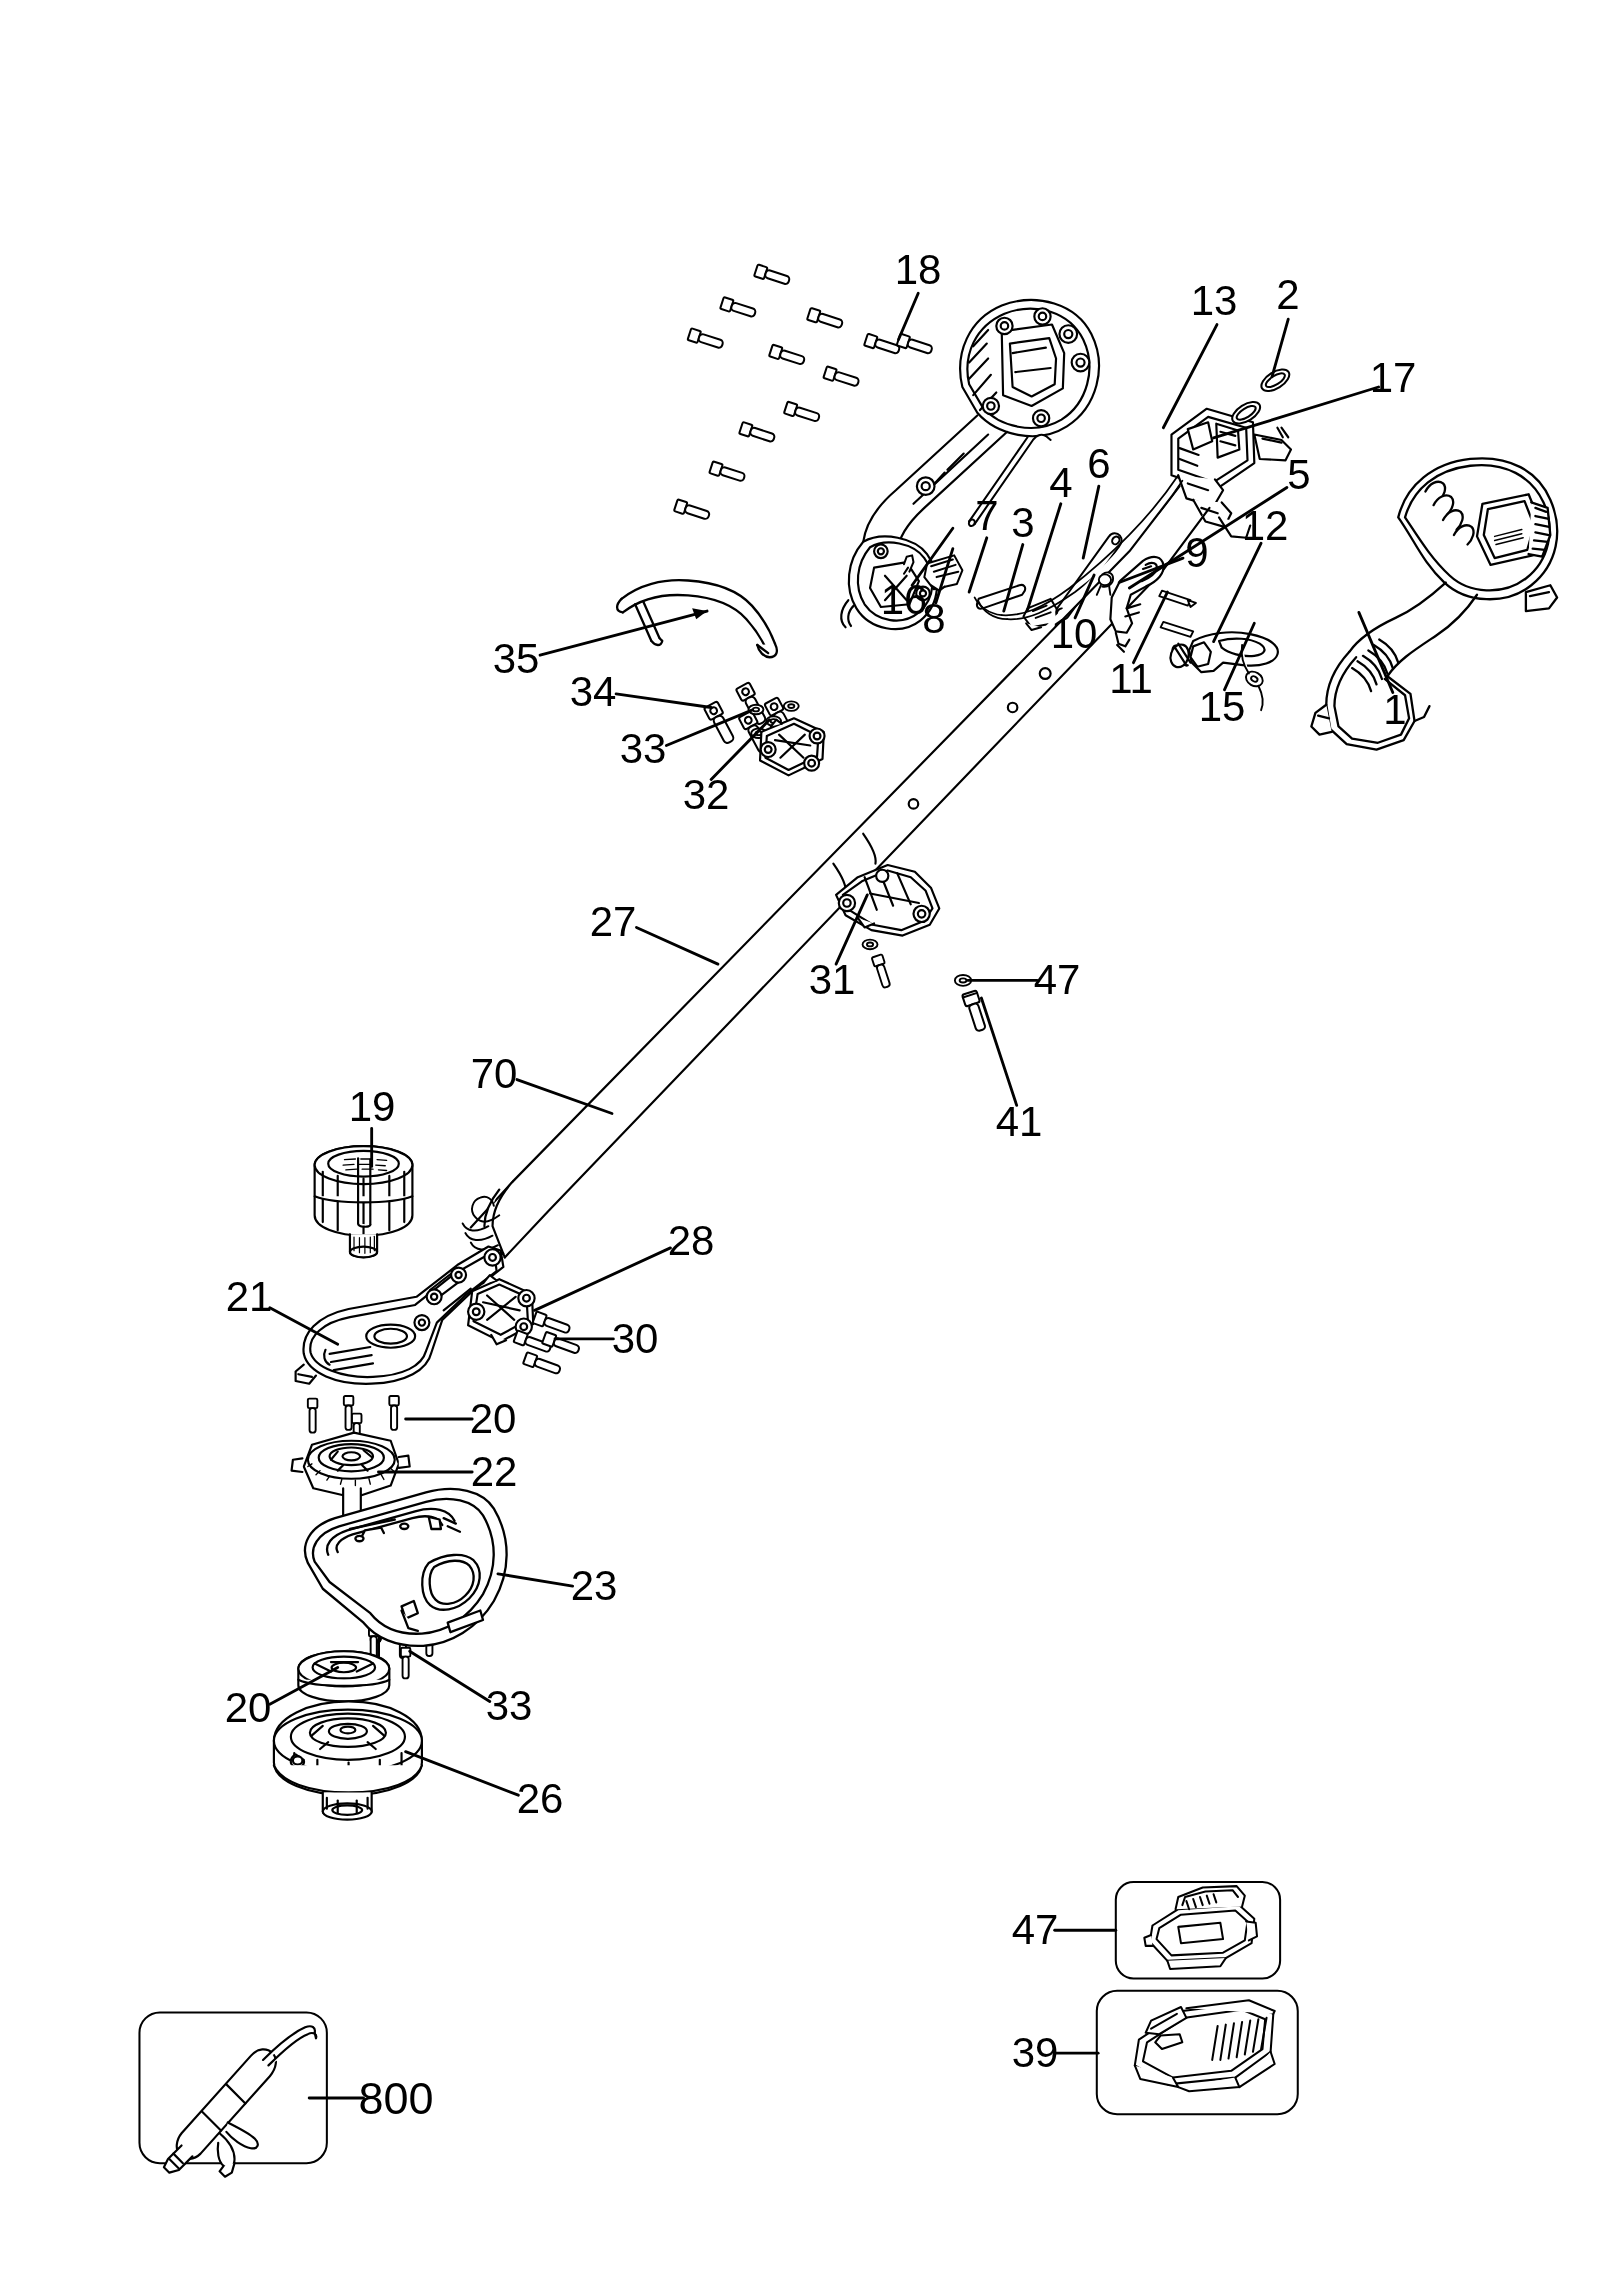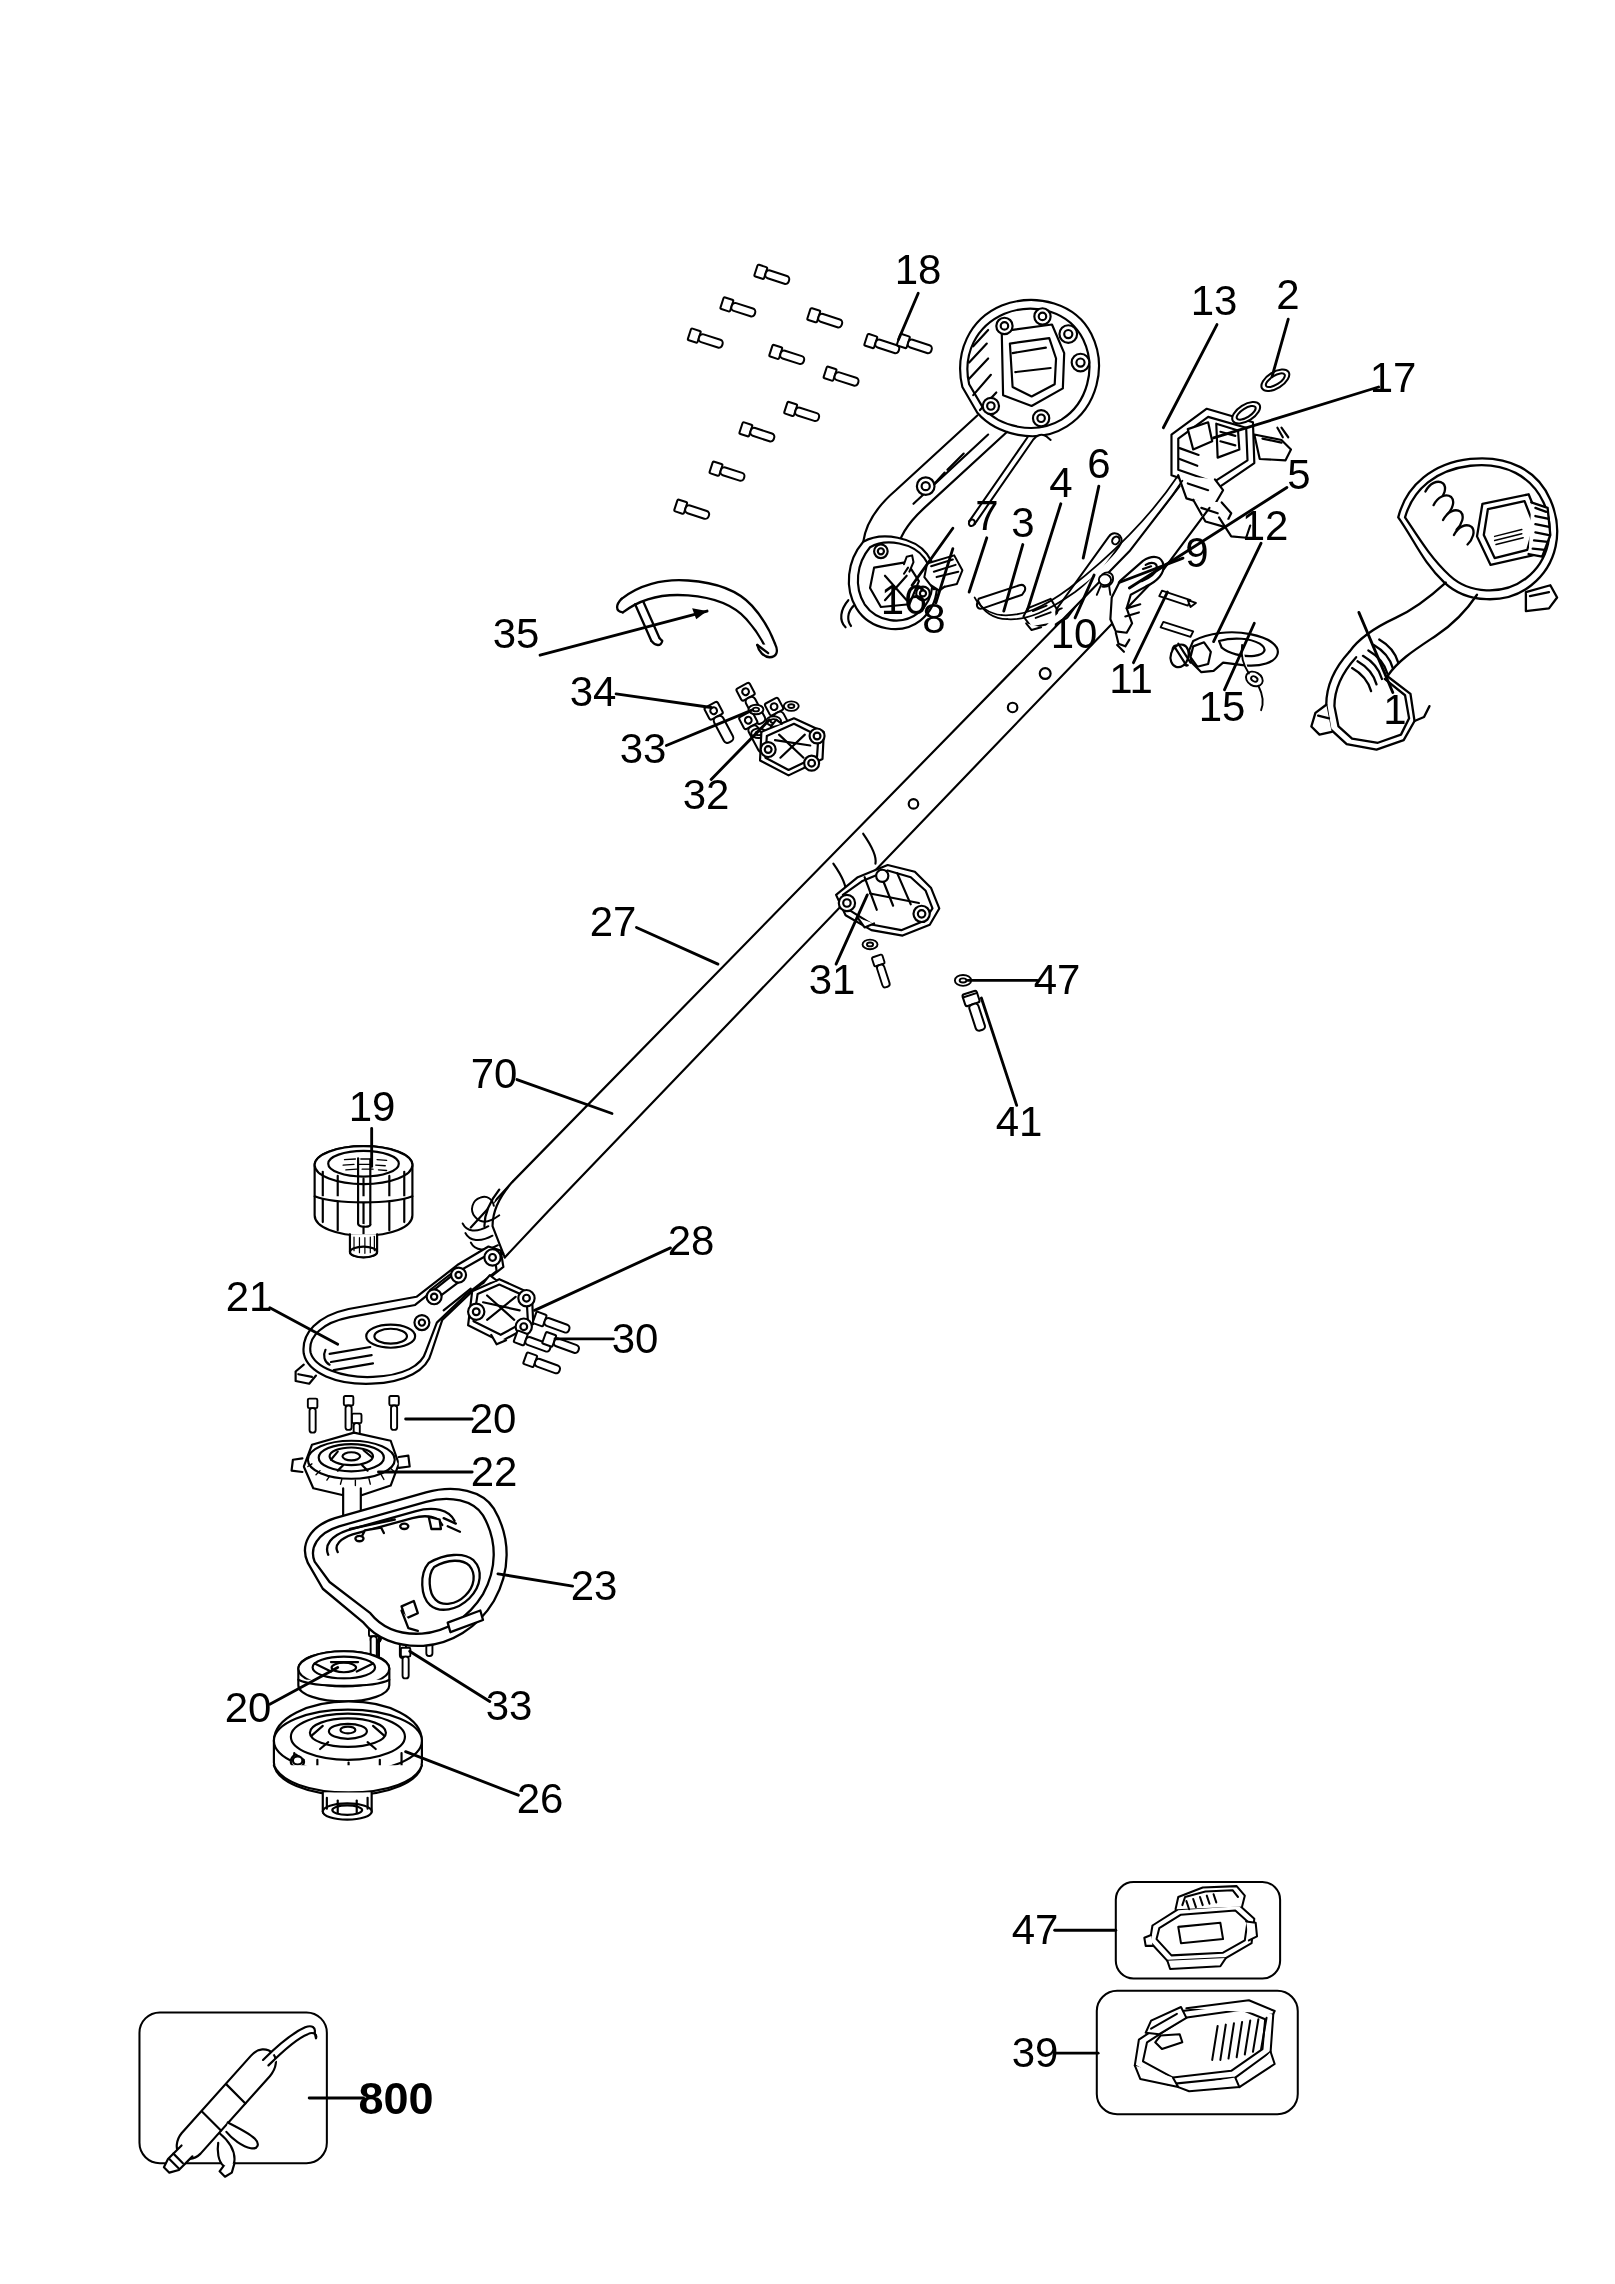--- a/index.html
+++ b/index.html
@@ -20,21 +20,21 @@
     font-family:"Liberation Sans", sans-serif;
     font-size:42px;
     font-weight:400;
     color:#000000;
     line-height:1;
     white-space:nowrap;
     letter-spacing:0px;
     transform:translate(-50%,-50%);
     user-select:none;
   }
-  .callout-label.big{font-size:45px;font-weight:bold;}
+  .callout-label.big{font-size:45px;}
 </style>
 </head>
 <body>
 
 <div id="stage">
 
   <div id="artboard">
   <svg viewBox="0 0 2380 3364" xmlns="http://www.w3.org/2000/svg" stroke="#000" fill="none" stroke-linecap="round" stroke-linejoin="round">
 
     <g stroke-width="3" fill="#fff">
@@ -966,21 +966,21 @@
   <div class="callout-label" style="left:999px;top:523px">3</div>
   <div class="callout-label" style="left:1275px;top:475px">5</div>
   <div class="callout-label" style="left:880px;top:600px">16</div>
   <div class="callout-label" style="left:910px;top:619px">8</div>
   <div class="callout-label" style="left:1173px;top:553px">9</div>
   <div class="callout-label" style="left:1241px;top:526px">12</div>
   <div class="callout-label" style="left:1050px;top:634px">10</div>
   <div class="callout-label" style="left:1107px;top:679px">11</div>
   <div class="callout-label" style="left:1198px;top:707px">15</div>
   <div class="callout-label" style="left:1371px;top:710px">1</div>
-  <div class="callout-label" style="left:492px;top:634px">35</div>
+  <div class="callout-label" style="left:492px;top:659px">35</div>
   <div class="callout-label" style="left:569px;top:692px">34</div>
   <div class="callout-label" style="left:619px;top:749px">33</div>
   <div class="callout-label" style="left:682px;top:795px">32</div>
   <div class="callout-label" style="left:589px;top:922px">27</div>
   <div class="callout-label" style="left:808px;top:980px">31</div>
   <div class="callout-label" style="left:1033px;top:980px">47</div>
   <div class="callout-label" style="left:995px;top:1122px">41</div>
   <div class="callout-label" style="left:470px;top:1074px">70</div>
   <div class="callout-label" style="left:348px;top:1107px">19</div>
   <div class="callout-label" style="left:225px;top:1297px">21</div>

